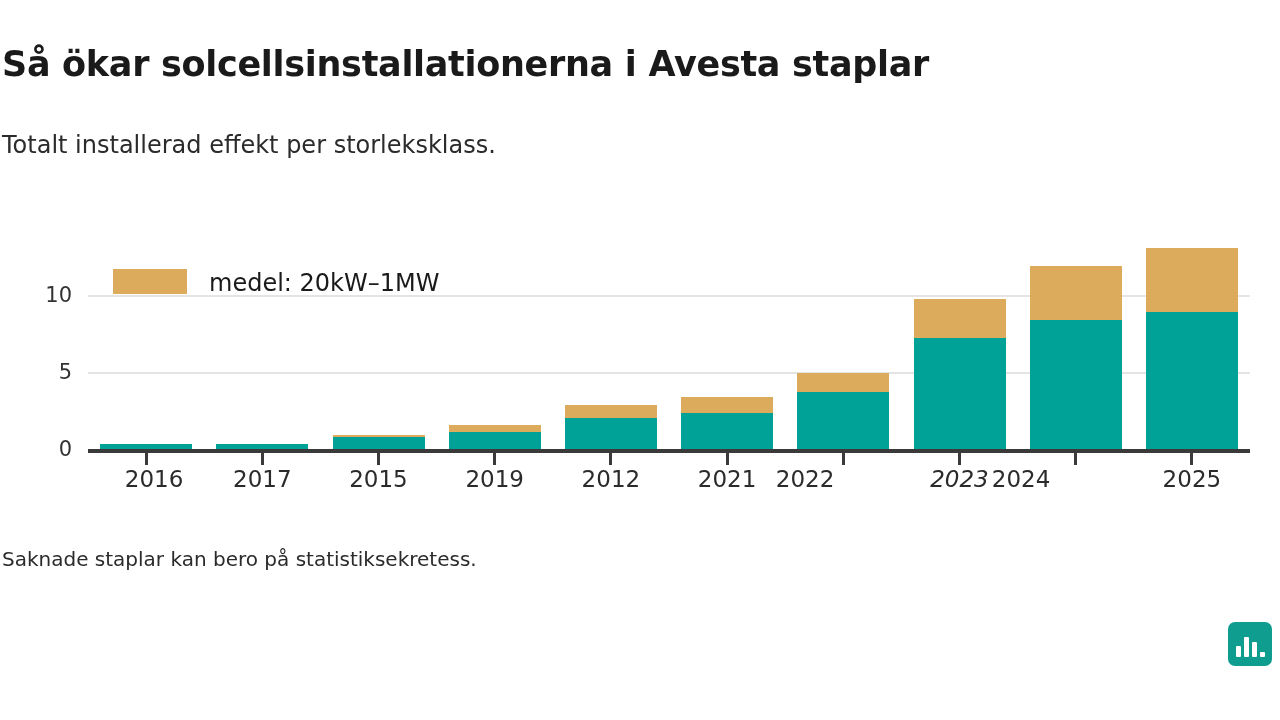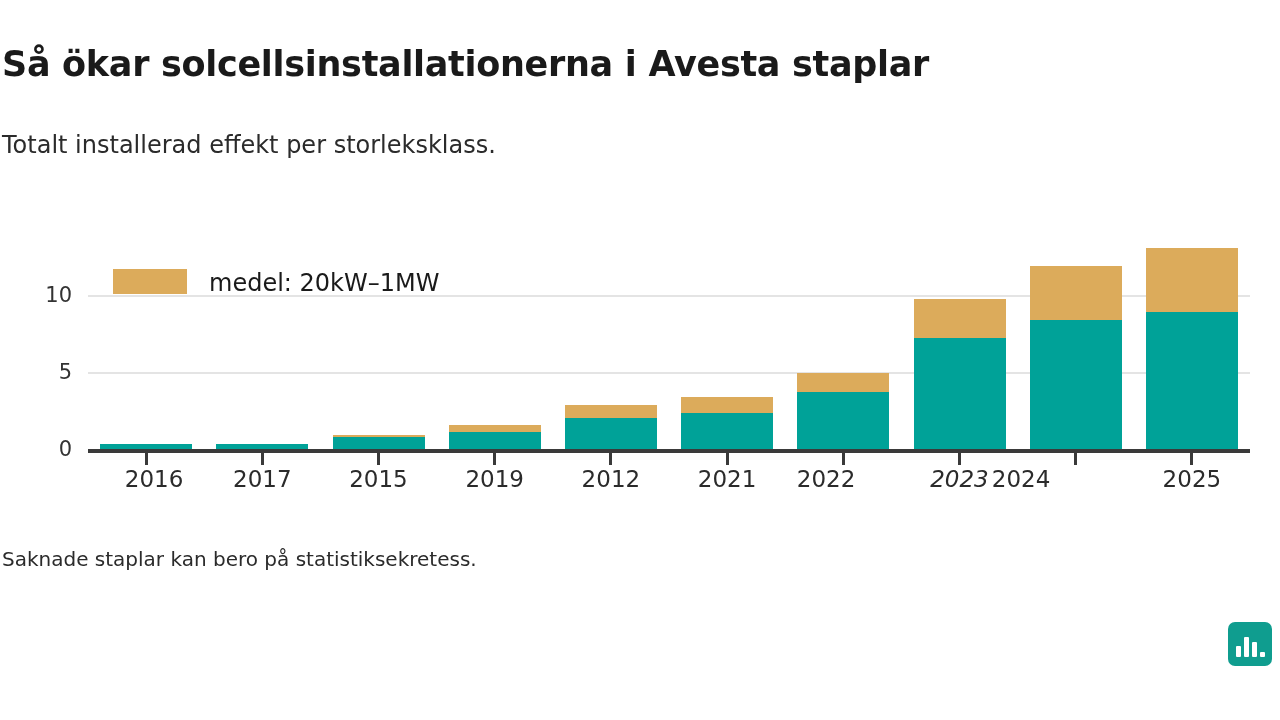--- a/index.html
+++ b/index.html
@@ -232,21 +232,21 @@
       <div class="xtick" style="left: 204.2px; width: 116.2px;">2017</div>
       <div class="xtickmark" style="left: 377px; background: rgb(58, 58, 58);"></div>
       <div class="xtick" style="left: 320.4px; width: 116.2px;">2015</div>
       <div class="xtickmark" style="left: 493.2px; background: rgb(58, 58, 58);"></div>
       <div class="xtick" style="left: 436.6px; width: 116.2px; text-align: center;">2019</div>
       <div class="xtickmark" style="left: 609.4px; background: rgb(58, 58, 58);"></div>
       <div class="xtick" style="left: 552.8px; width: 116.2px;">2012</div>
       <div class="xtickmark" style="left: 725.6px; background: rgb(58, 58, 58);"></div>
       <div class="xtick" style="left: 669px; width: 116.2px;">2021</div>
       <div class="xtickmark" style="left: 841.8px; background: rgb(58, 58, 58);"></div>
-      <div class="xtick" style="left: 768px; width: 116.2px;">2022</div>
+      <div class="xtick" style="left: 747px; width: 116.2px;">2022</div>
       <div class="xtickmark" style="left: 958px; background: rgb(58, 58, 58);"></div>
       <div class="xtick" style="left: 901.4px; width: 116.2px; font-style: italic;">2023</div>
       <div class="xtickmark" style="left: 1074.2px; background: rgb(58, 58, 58);"></div>
       <div class="xtick" style="left: 963px; width: 116.2px;">2024</div>
       <div class="xtickmark" style="left: 1190.4px; background: rgb(58, 58, 58);"></div>
       <div class="xtick" style="left: 1133.8px; width: 116.2px;">2025</div>
     </div>
   <div class="legend" id="legend-layer">
       <div class="legend-item" style="left: 113px; top: 232px;">
         <span class="legend-swatch" style="background: rgb(220, 171, 91);"></span>

